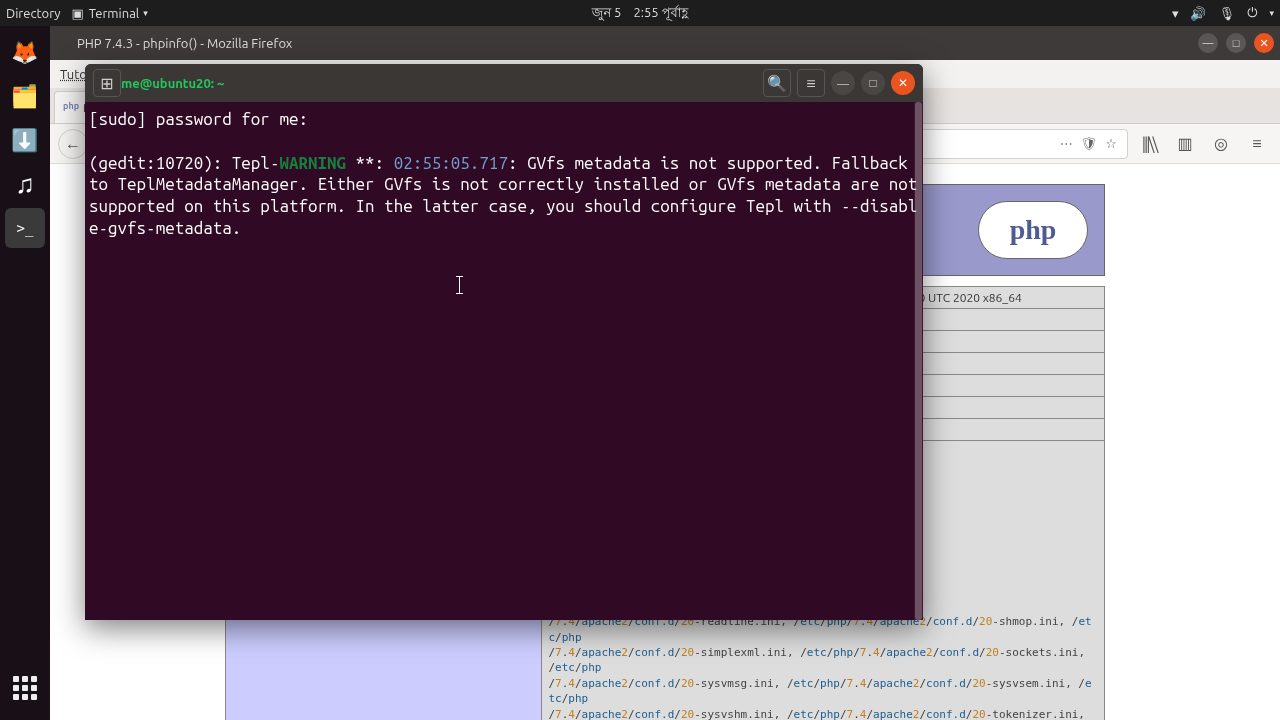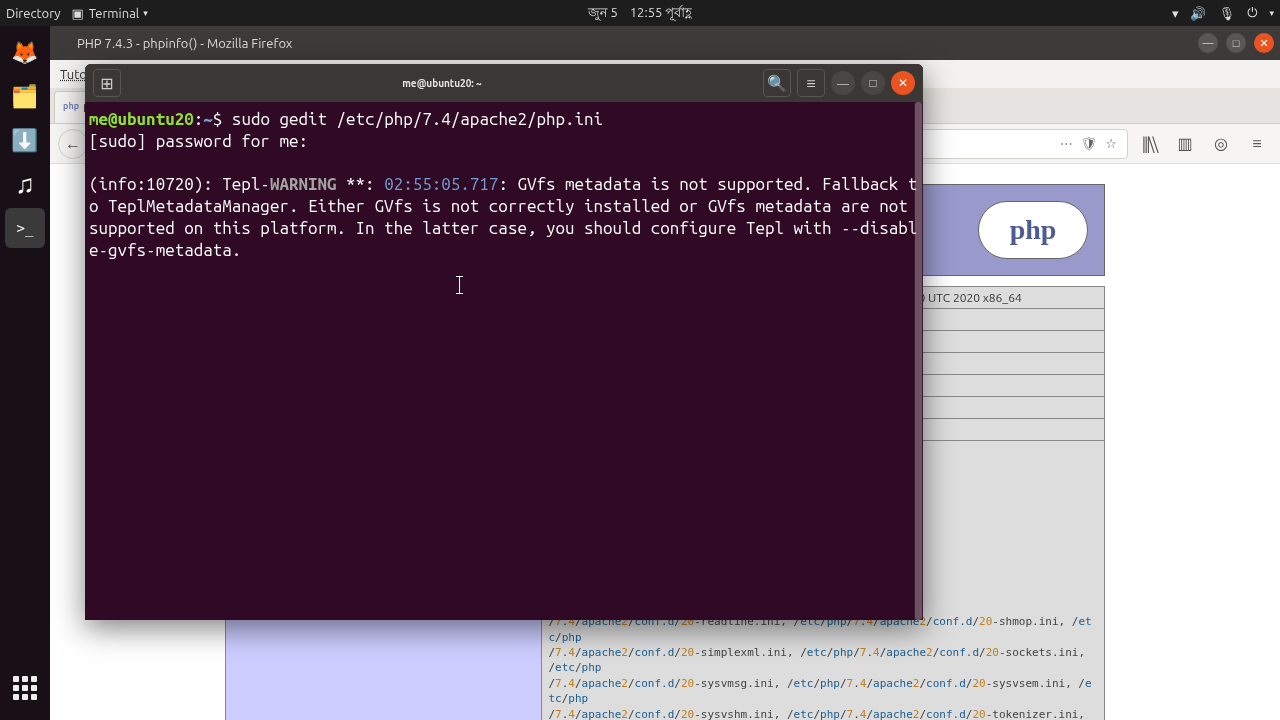--- a/index.html
+++ b/index.html
@@ -127,37 +127,37 @@
 .term-titlebar {
   height: 38px; background: #3b3735;
   display: flex; align-items: center; padding: 0 8px;
   border-radius: 6px 6px 0 0;
 }
 .term-titlebar .tb-btn {
   width: 28px; height: 28px; border-radius: 4px;
   display: flex; align-items: center; justify-content: center;
   color: #ccc; border: 1px solid #555;
 }
-.term-title { flex: 1; text-align: center; color: #e5e5e5; font-size: 10px; font-weight: 600; }
+.term-title { flex: 1; color: #22c55e; font-size: 13px; font-weight: 600; }
 .term-right { display: flex; gap: 6px; align-items: center; }
 .term-right .tb-btn.round {
   width: 24px; height: 24px; border-radius: 50%; border: none;
   background: #4a4644; font-size: 12px;
 }
 .term-right .tb-btn.round.close { background: #e95420; color: #fff; }
 .term-body {
   flex: 1; background: #300a24; color: #fff;
   font-family: "Ubuntu Mono", Menlo, monospace; font-size: 17px;
   padding: 6px 4px; position: relative; overflow: hidden;
 }
 .term-body .line { white-space: pre-wrap; word-break: break-all; line-height: 1.28; }
 .prompt-user { color: #8ae234; font-weight: bold; }
 .prompt-sep { color: #fff; }
 .prompt-path { color: #729fcf; font-weight: bold; }
-.warn { color: #a3a3a3; font-weight: bold; }
+.warn { color: #15803d; font-weight: bold; }
 .ts { color: #729fcf; }
 .cursor {
   display: inline-block; width: 9px; height: 19px;
   background: #fff; vertical-align: text-bottom; margin-left: 2px;
 }
 .ibeam {
   position: absolute; width: 1px; height: 18px; background: #fff;
 }
 .ibeam::before, .ibeam::after {
   content: ""; position: absolute; left: -3px; width: 7px; height: 1px; background: #fff;
@@ -180,21 +180,21 @@
   <div class="left">
     <span>Directory</span>
     <span class="appmenu">
       <span class="tp-icon">▣</span>
       <span>Terminal</span>
       <span class="dropdown-caret">▾</span>
     </span>
   </div>
   <div class="center">
     <span>জুন 5</span>
-    <span>12:55 পূর্বাহ্ণ</span>
+    <span>2:55 পূর্বাহ্ণ</span>
   </div>
   <div class="right">
     <span><span class="rec-dot"></span></span>
     <span>▾</span>
     <span>🔊</span>
     <span>🎙</span>
     <span>⏻</span>
     <span class="dropdown-caret">▾</span>
   </div>
 </div>
@@ -316,22 +316,21 @@
     <div class="term-title">me@ubuntu20: ~</div>
     <div class="term-right">
       <div class="tb-btn">🔍</div>
       <div class="tb-btn">≡</div>
       <div class="tb-btn round">—</div>
       <div class="tb-btn round">□</div>
       <div class="tb-btn round close">✕</div>
     </div>
   </div>
   <div class="term-body">
-    <div class="line"><span class="prompt-user">me@ubuntu20</span><span class="prompt-sep">:</span><span class="prompt-path">~</span><span class="prompt-sep" textcontent="$">$</span> <span>sudo gedit /etc/php/7.4/apache2/php.ini</span></div>
     <div class="line">[sudo] password for me:</div>
     <div class="line">&nbsp;</div>
-    <div class="line"><span>(info:10720): Tepl-</span><span class="warn">WARNING</span><span> **: </span><span class="ts">02:55:05.717</span><span>: GVfs metadata is not supported. Fallback to TeplMetadataManager. Either GVfs is not correctly installed or GVfs metadata are not supported on this platform. In the latter case, you should configure Tepl with --disable-gvfs-metadata.</span></div>
+    <div class="line"><span>(gedit:10720): Tepl-</span><span class="warn">WARNING</span><span> **: </span><span class="ts">02:55:05.717</span><span>: GVfs metadata is not supported. Fallback to TeplMetadataManager. Either GVfs is not correctly installed or GVfs metadata are not supported on this platform. In the latter case, you should configure Tepl with --disable-gvfs-metadata.</span></div>
     <div class="ibeam" style="left:374px; top:174px;"></div>
     <div class="term-scrollbar">
       <div class="term-thumb"></div>
     </div>
   </div>
 </div>
 
 </body></html>

